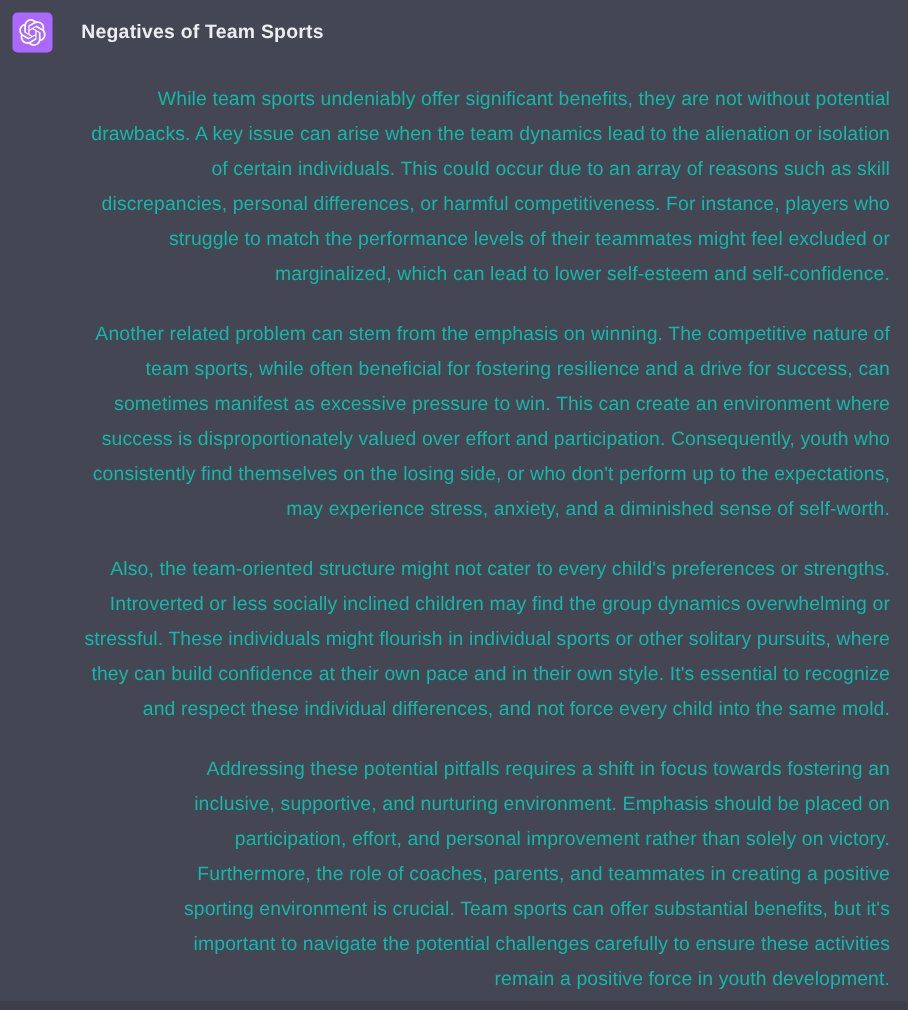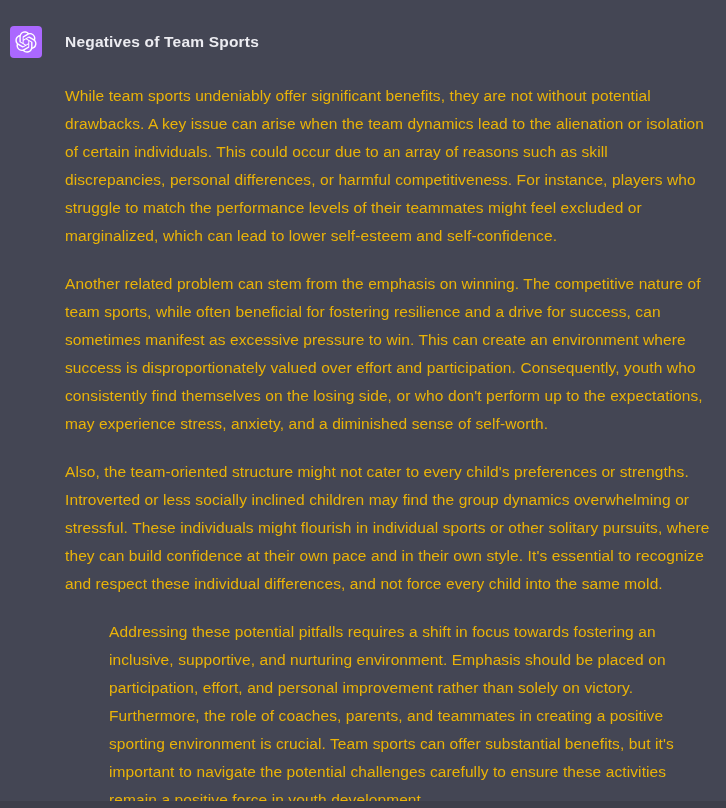--- a/index.html
+++ b/index.html
@@ -15,21 +15,21 @@
     overflow: hidden;
   }
   .message-row {
     width: 726px;
     height: 801px;
     box-sizing: border-box;
   }
   .header {
     display: flex;
     align-items: center;
-    padding: 26px 0 0 10px;
+    padding: 10px 0 0 10px;
   }
   .avatar {
     width: 32px;
     height: 32px;
     border-radius: 4px;
     background: #ab68ff;
     display: flex;
     align-items: center;
     justify-content: center;
     flex: 0 0 auto;
@@ -42,24 +42,25 @@
   .title {
     margin-left: 23px;
     color: #ececf1;
     font-weight: bold;
     font-size: 15.5px;
     letter-spacing: 0.2px;
     white-space: nowrap;
   }
   .message {
     margin: 24px 14px 0 65px;
-    color: #eab308;
+    color: #14b8a6;
     font-size: 15.5px;
     line-height: 28px;
     letter-spacing: 0.1px;
+    text-align: right;
   }
   .message p {
     margin: 0 0 20px 0;
   }
   .message p:last-child {
     margin-bottom: 0;
     margin-left: 44px;
   }
   .bottom-strip {
     position: absolute;

